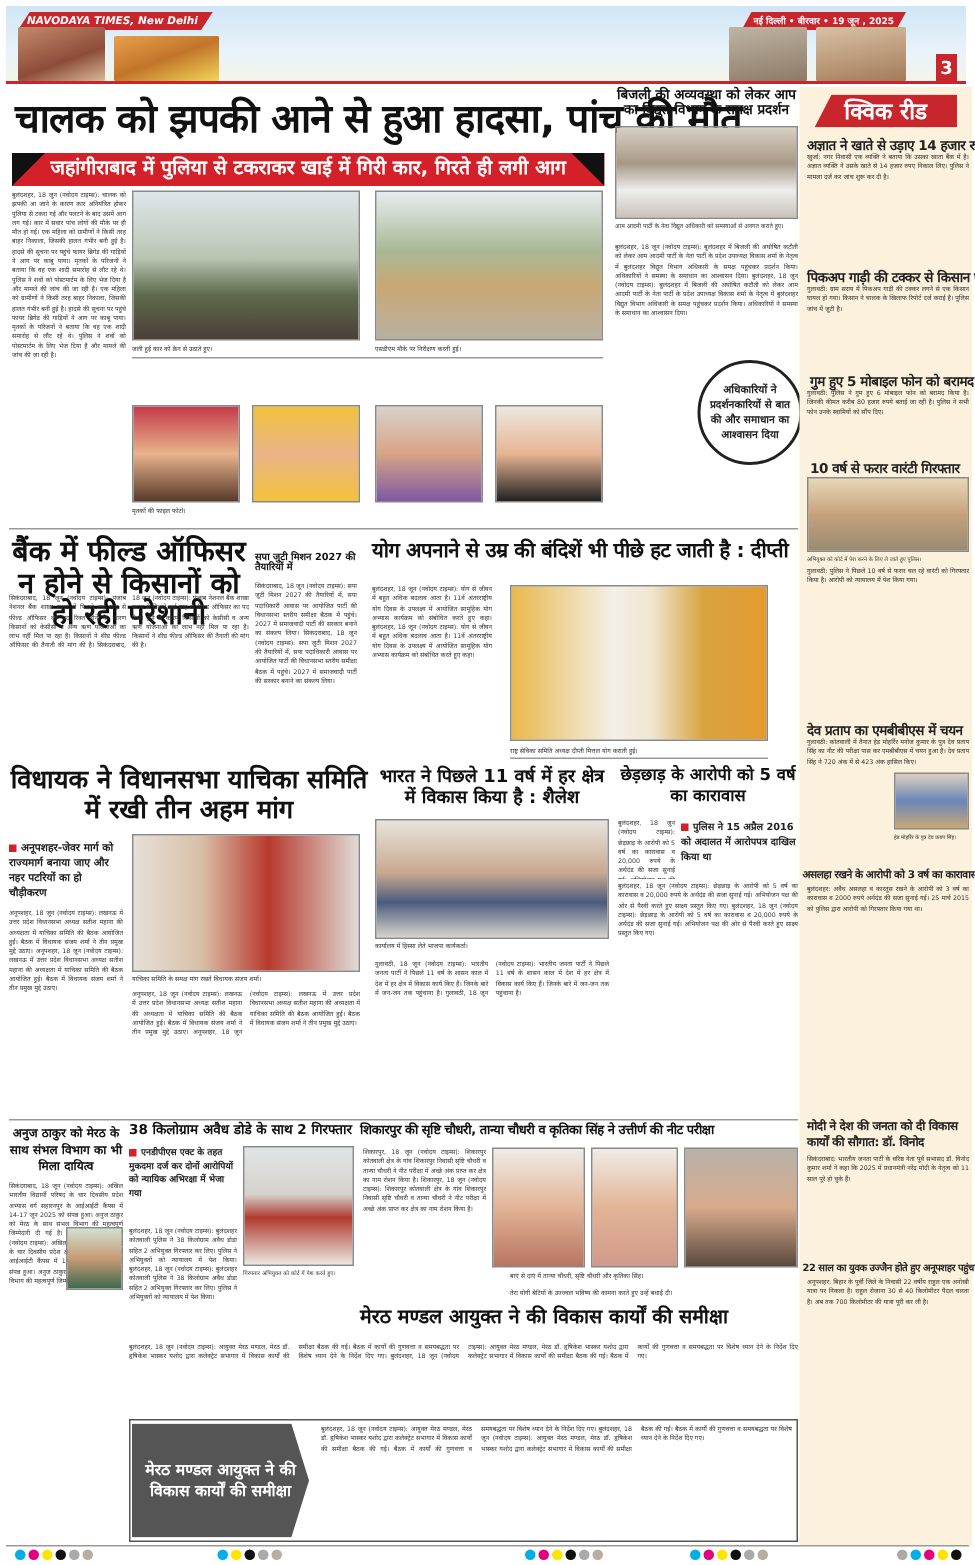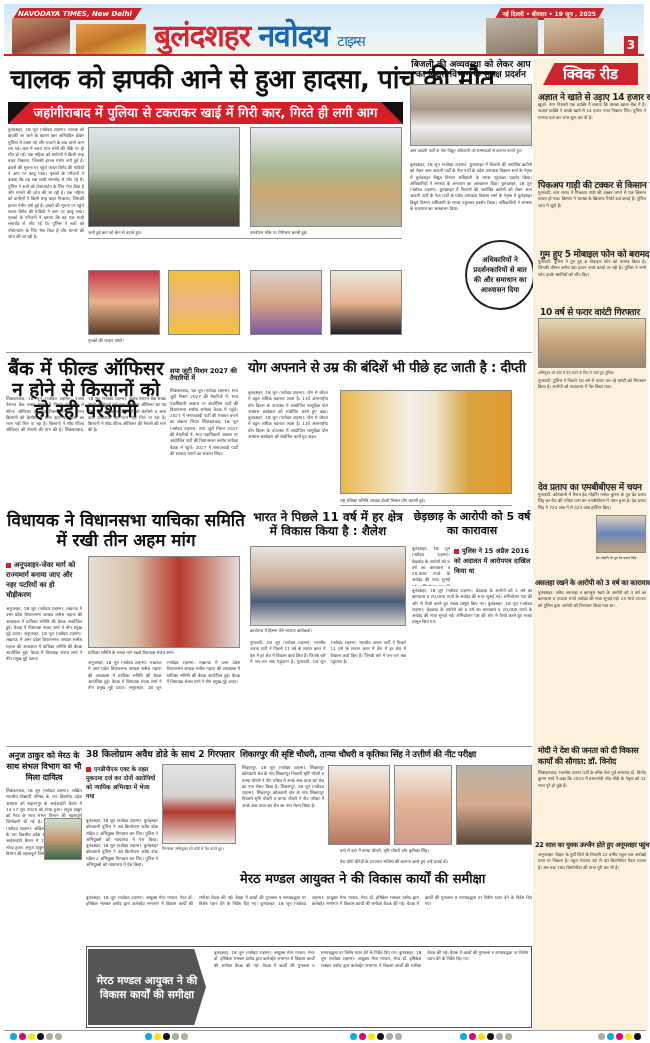--- a/index.html
+++ b/index.html
@@ -33,25 +33,20 @@
 .regmarks{display:flex;gap:2px}
 .regmarks span{width:7px;height:7px;border-radius:50%}
 </style>
 </head>
 <body>
 
 <div class="abs masthead">
   <div class="abs mh-tag">NAVODAYA TIMES, New Delhi</div>
   <div class="abs mh-photo" style="left:8px;top:14px;width:58px;height:36px"></div>
   <div class="abs mh-photo" style="left:72px;top:20px;width:70px;height:30px;background:linear-gradient(160deg,#e8a04c,#c2752a 50%,#f2d65a)"></div>
-  <div class="abs mh-title">
-    <span>बुलंदशहर</span>
-    <span class="blue">नवोदय</span>
-    <span class="small">टाइम्स</span>
-  </div>
   <div class="abs mh-date">नई दिल्ली • बीरवार • 19 जून , 2025</div>
   <div class="abs mh-photo" style="left:482px;top:14px;width:52px;height:36px;background:linear-gradient(170deg,#bfb4a4,#8c7a66)"></div>
   <div class="abs mh-photo" style="left:540px;top:14px;width:60px;height:36px;background:linear-gradient(170deg,#d8c2a4,#a37b5a)"></div>
   <div class="abs mh-page">3</div>
 </div>
 
 <div class="abs head-main">चालक को झपकी आने से हुआ हादसा, पांच की मौत</div>
 <div class="abs subbanner"><span>जहांगीराबाद में पुलिया से टकराकर खाई में गिरी कार, गिरते ही लगी आग</span></div>
 
 <div class="abs body-text" style="left:8px;top:127px;width:76px;height:210px">

